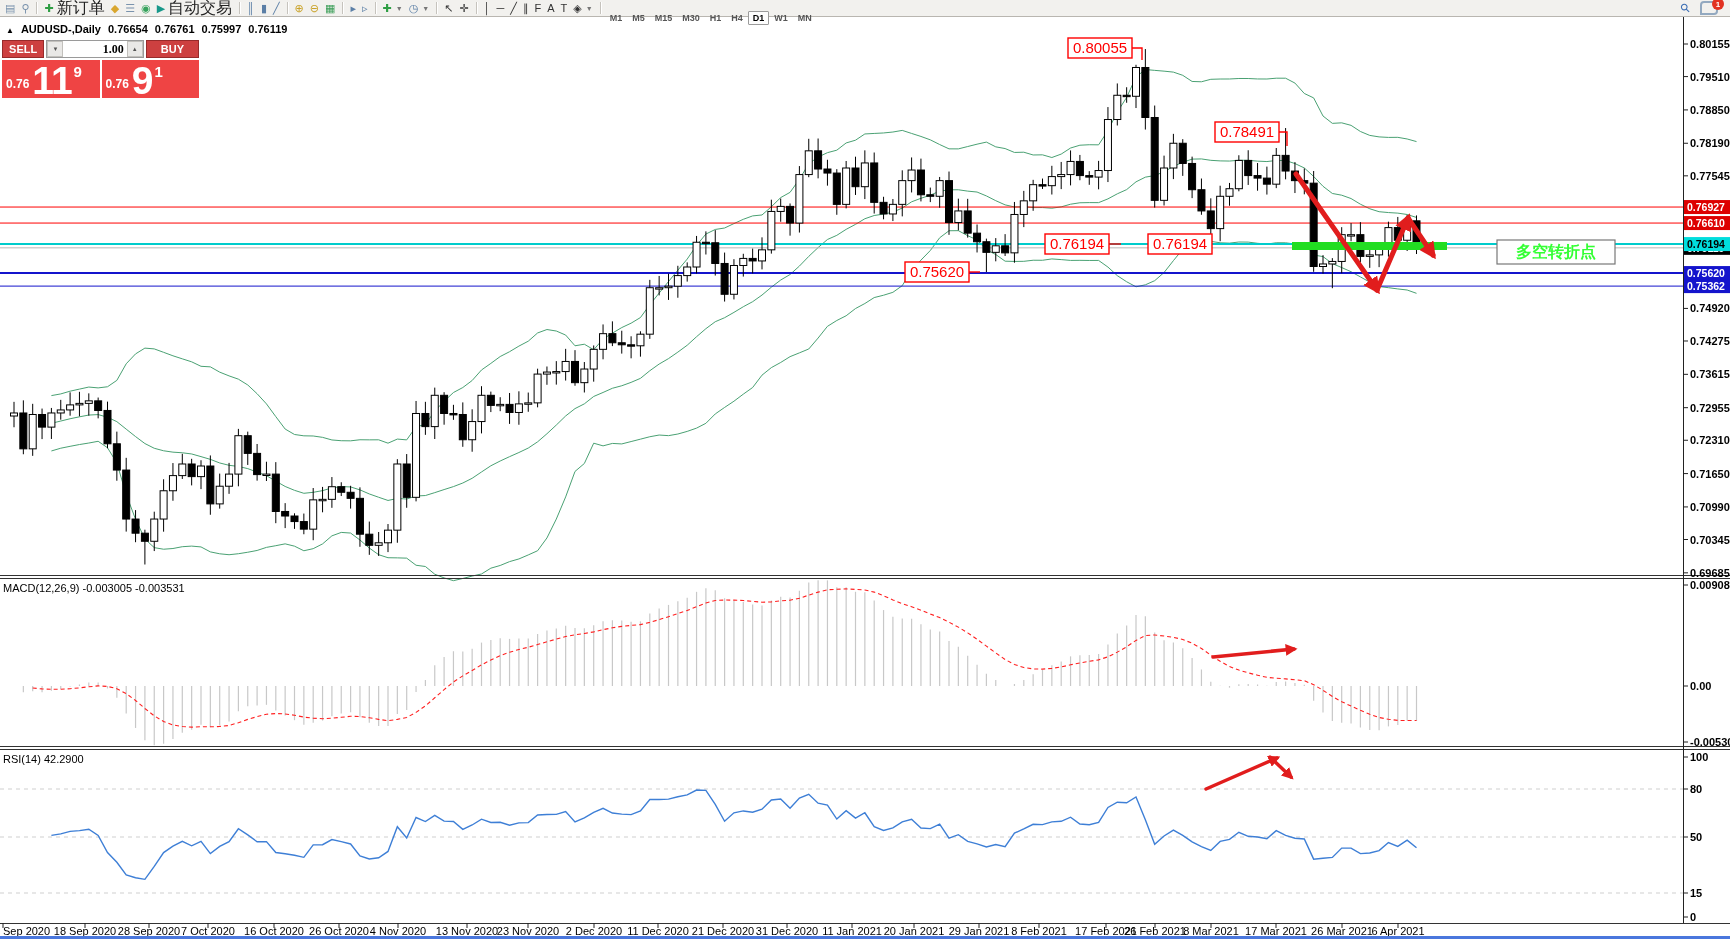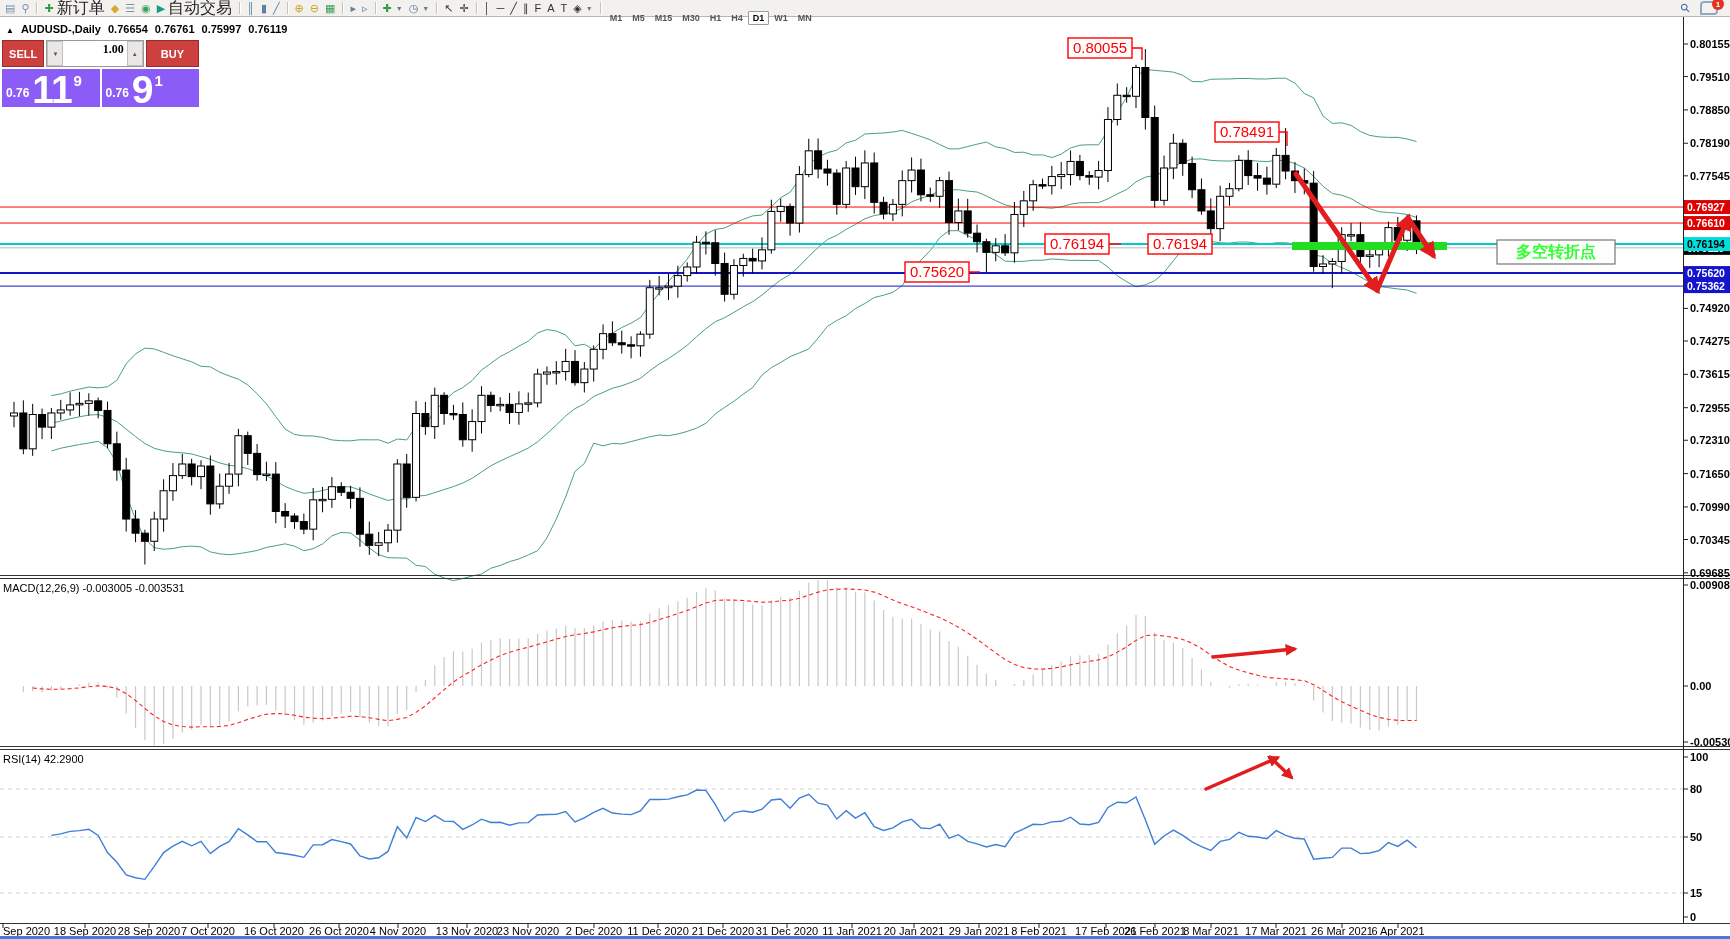--- a/index.html
+++ b/index.html
@@ -18,30 +18,30 @@
   #search-icon{font-size:12px;color:#3c6eb4;transform:rotate(-45deg);}
   #chat-bubble{width:14px;height:10px;border:2px solid #93a9c0;border-radius:4px 4px 4px 0;position:relative;}
   #chat-badge{position:absolute;top:-5px;right:-8px;width:12px;height:12px;border-radius:50%;
      background:#e23222;color:#fff;font-size:8px;font-weight:700;display:flex;align-items:center;justify-content:center;}
   
   #symbolinfo{position:absolute;left:6px;top:23px;z-index:20;font-size:11px;font-weight:700;color:#000;
      display:flex;gap:7px;align-items:baseline;white-space:nowrap;}
   #symbolinfo .mk{font-size:8px;}
   
   #oneclick{position:absolute;left:2px;top:40px;width:197px;z-index:20;}
-  .oc-row1{display:flex;height:27px;gap:2px;}
+  .oc-row1{display:flex;height:18px;gap:2px;}
   .oc-btn{background:#cd4040;border:1px solid #972a2a;color:#fff;font-size:11px;font-weight:700;
      display:flex;align-items:center;justify-content:center;}
   #sell-btn{width:41px;} #buy-btn{width:52px;}
   .vol{width:97px;display:flex;border:1px solid #9a9a9a;background:#fff;font-family:Liberation Serif, serif;}
   .vol-sp{width:14px;background:#e9e8e6;border:1px solid #c2c0bc;color:#555;font-size:6px;
      display:flex;align-items:center;justify-content:center;}
   .vol-val{flex:1;text-align:right;font-size:12px;font-weight:700;padding:1px 3px 0 0;color:#000;}
   .oc-row2{display:flex;gap:2px;margin-top:2px;height:38px;}
-  .price-box{flex:1;background:#8b5cf6;color:#fff;display:flex;align-items:flex-end;padding:1px 3px 2px 4px;}
+  .price-box{flex:1;background:#ef4444;color:#fff;display:flex;align-items:flex-end;padding:1px 3px 2px 4px;}
   .pb-small{font-size:12px;font-weight:700;margin-bottom:5px;}
   .pb-big{font-size:39px;font-weight:700;line-height:30px;margin-left:3px;letter-spacing:-1px;}
   .pb-sup{font-size:15px;font-weight:700;align-self:flex-start;margin-top:2px;margin-left:2px;}
   
   #chart-svg{position:absolute;left:0;top:0;z-index:5;font-family:"Liberation Sans",sans-serif;}
   #bottom-strip{position:absolute;left:0;bottom:0;width:1730px;height:3px;background:#4a77dd;z-index:40;}
 </style>
 </head>
 <body>
 

